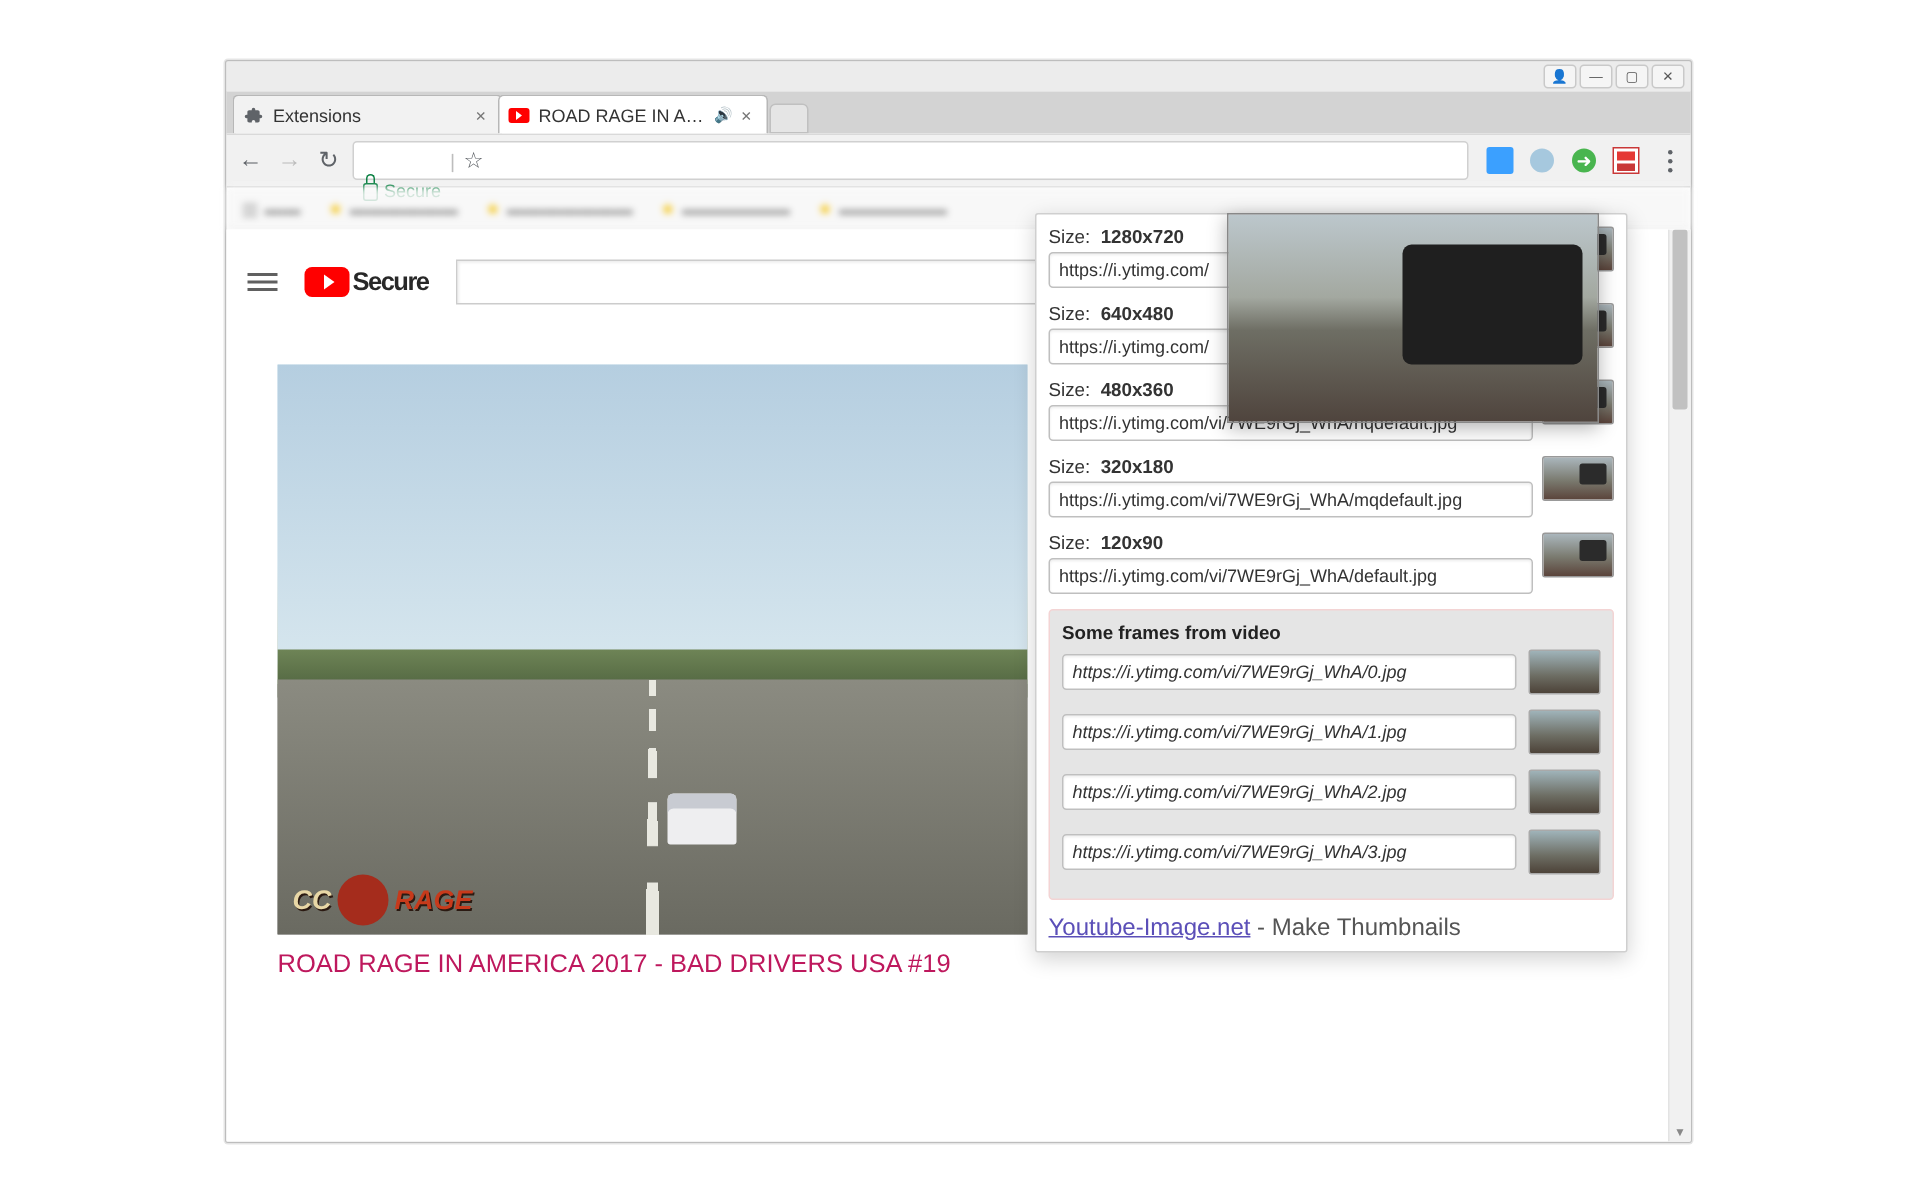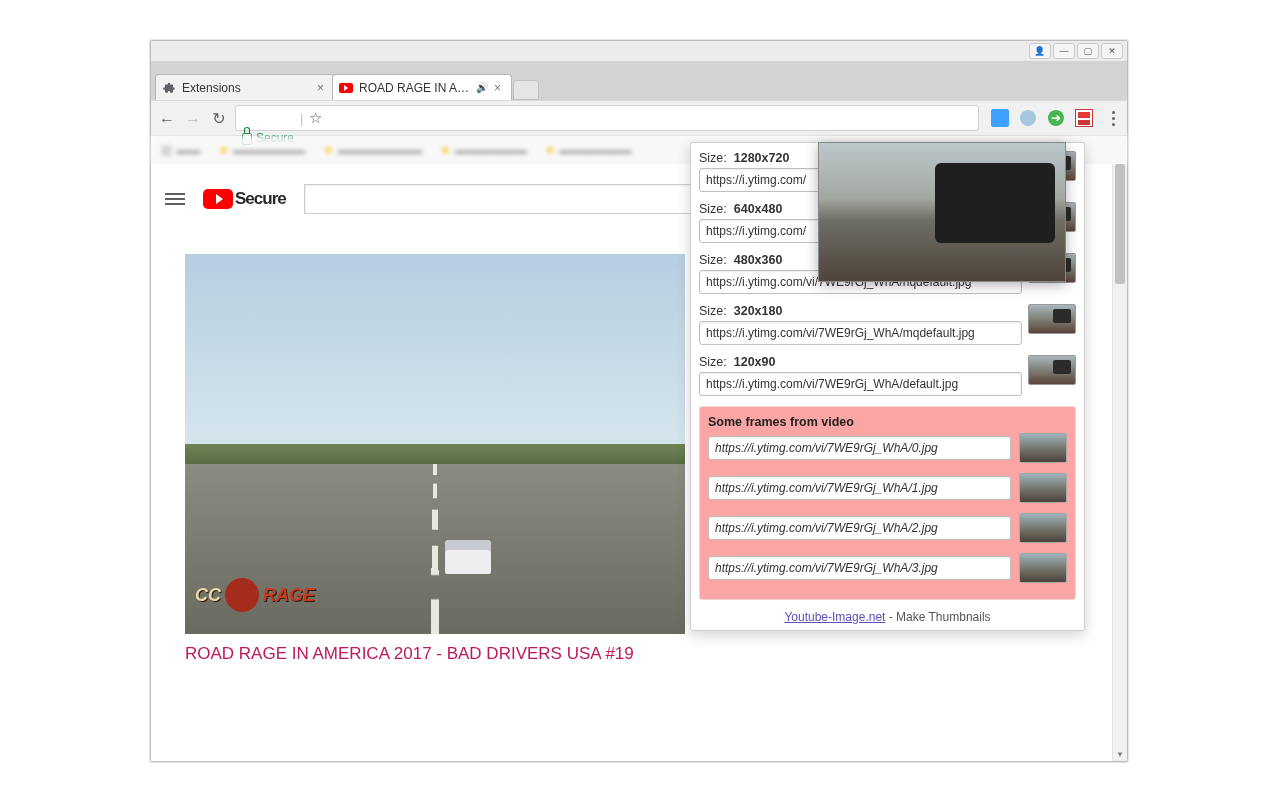--- a/index.html
+++ b/index.html
@@ -6,21 +6,21 @@
   body { font-family: Arial, Helvetica, sans-serif; background: #fff; width: 1280px; height: 800px; overflow: hidden; position: relative; }
 
   
   .window { position: absolute; left: 150px; top: 40px; width: 978px; height: 722px; border: 1px solid #bdbdbd; box-shadow: 0 0 0 1px #e5e5e5; background: #fff; display: flex; flex-direction: column; border-radius: 2px; }
 
   
   .titlebar { height: 20px; background: #ececec; display: flex; justify-content: flex-end; align-items: center; padding: 0 4px; gap: 2px; }
   .win-btn { width: 22px; height: 16px; border: 1px solid #c9c9c9; border-radius: 3px; display:flex; align-items:center; justify-content:center; font-size: 9px; color:#555; background:#f5f5f5; cursor:pointer; }
 
   
-  .tabstrip { height: 39px; background: #d3d3d3; display:flex; align-items:flex-end; padding: 0 4px; }
+  .tabstrip { height: 28px; background: #d3d3d3; display:flex; align-items:flex-end; padding: 0 4px; }
   .tab { height: 26px; width: 180px; background: #f2f2f2; border: 1px solid #b7b7b7; border-bottom: none; border-radius: 4px 4px 0 0; display:flex; align-items:center; padding: 0 8px 0 6px; font-size: 12px; color:#333; margin-right:-3px; position:relative; cursor:pointer; }
   .tab.active { background: #fff; z-index: 2; }
   .tab .favicon { width:14px; height:14px; margin-right:6px; display:flex; align-items:center; justify-content:center; }
   .tab .label { flex:1; white-space:nowrap; overflow:hidden; text-overflow:ellipsis; }
   .tab .audio { width:12px; height:12px; margin: 0 4px; font-size:10px; color:#555;}
   .tab .close { font-size:12px; color:#777; padding:0 2px; cursor:pointer;}
   .newtab { width: 26px; height:20px; background:#e5e5e5; border:1px solid #c0c0c0; border-radius:4px 4px 0 0; margin-left:4px; cursor:pointer;}
 
   .ext-favicon { width:14px; height:14px; }
   .yt-favicon { width:14px; height:10px; background:#ff0000; border-radius:2px; position:relative;}
@@ -73,43 +73,43 @@
   .yt-search { flex: 0 0 480px; height:30px; border:1px solid #ccc; background:#fff; box-shadow: inset 1px 1px 2px rgba(0,0,0,0.08);}
 
   
   .video-wrap { position:absolute; top:90px; left:34px; width:500px; }
   .video { width:500px; height:380px; background: linear-gradient(#bcd6e6 0%, #cfe3ec 35%, #a8b59c 56%, #7f7f78 56%, #86867d 80%, #5c5b55 100%); position:relative; overflow:hidden;}
   .sky { position:absolute; top:0; left:0; right:0; height:200px; background: linear-gradient(#b5cee0, #d6e6ee);}
   .road { position:absolute; bottom:0; left:0; right:0; height:170px; background: linear-gradient(#8b8b81, #6a6a61);}
   .road::before { content:""; position:absolute; top:0; left:50%; width:4px; height:100%; background: repeating-linear-gradient(#e8e8e0 0 18px, transparent 18px 30px); transform: translateX(-50%) perspective(200px) rotateX(55deg); transform-origin: top;}
   .treeline { position:absolute; top:190px; left:0; right:0; height:32px; background: linear-gradient(#6e8456, #4b5f3c);}
   .van { position:absolute; bottom:60px; left:52%; width:46px; height:34px; background:#eeeef0; border-radius:4px 4px 2px 2px; box-shadow: inset 0 10px 0 #c8cbd2;}
-  .cc-badge { position:absolute; left:10px; bottom:22px; display:flex; align-items:center; gap:4px;}
+  .cc-badge { position:absolute; left:10px; bottom:6px; display:flex; align-items:center; gap:4px;}
   .cc-gear { width:34px; height:34px; background:#a52c1c; border-radius:50%; position:relative;}
   .cc-text { font-weight:800; font-style:italic; color:#c73a1b; text-shadow:1px 1px 0 #2b1a12; font-size:18px;}
   .cc-cc { color:#e8d7a6;}
   .vtitle { margin-top:10px; font-size:17px; font-weight:400; color:#be185d; white-space:nowrap; overflow:hidden; }
 
   
   .popup { position:absolute; top:140px; right:40px; width:395px; background:#fff; border:1px solid #cfcfcf; border-radius:2px; box-shadow: 0 4px 14px rgba(0,0,0,0.18); padding: 8px 8px 6px 8px; z-index:30; font-size:12.5px;}
   .thumb-row { display:flex; align-items:flex-start; gap:6px; margin-bottom:10px;}
   .thumb-info { flex:1; min-width:0;}
   .size-line { margin-bottom:3px; color:#333; }
   .size-line b { font-weight:700; }
   .url-field { width:100%; height:24px; border:1px solid #bfbfbf; border-radius:3px; padding: 0 6px; font-size:12px; font-family:inherit; color:#333; box-shadow: inset 0 1px 2px rgba(0,0,0,0.08);}
   .thumb-img { width:48px; height:30px; border-radius:2px; background: linear-gradient(#aab6bc 0%, #7a7a6f 55%, #5b443b 100%); border:1px solid #999; position:relative; overflow:hidden;}
   .thumb-img::after { content:""; position:absolute; right:4px; top:4px; width:18px; height:14px; background:#2b2b2b; border-radius:2px;}
 
-  .frames-block { background:#fca5a5; border:1px solid #f3d4d4; border-radius:3px; padding: 8px 8px 6px 8px; margin-bottom:6px;}
+  .frames-block { background:#e5e5e5; border:1px solid #f3d4d4; border-radius:3px; padding: 8px 8px 6px 8px; margin-bottom:6px;}
   .frames-title { font-weight:700; margin-bottom:4px; color:#222;}
   .frame-row { display:flex; align-items:center; gap:8px; margin-bottom:10px;}
   .frame-row .url-field { flex:1;font-style:italic; }
   .frame-thumb { width:48px; height:30px; border-radius:2px; border:1px solid #a9a9a9; background:linear-gradient(#9fb3b9 0%, #6c6c62 60%, #4d4339 100%);}
 
-  .popup-footer { text-align:center; font-size:12px; color:#555; padding-top:4px;}
+  .popup-footer { text-align:left; font-size:16px; color:#555; padding-top:4px;}
   .popup-footer a { color:#5b4fb8; text-decoration:underline; cursor:pointer;}
 
   
   .hover-preview { position:absolute; top:142px; right:50px; width:248px; height:140px; border:1px solid #888; box-shadow: 0 3px 12px rgba(0,0,0,0.3); background: linear-gradient(#bcc7cc 0%, #a3a8a0 40%, #6e6e64 56%, #4f443d 100%); z-index:40; overflow:hidden;}
   .hover-preview::after{ content:""; position:absolute; right:10px; top:20px; width:120px; height:80px; background:#1f1f1f; border-radius:6px;}
   .hover-preview .tail{ position:absolute; right:30px; top:60px; width:10px; height:10px; background:#ff2a1a; border-radius:50%; box-shadow: 0 0 6px #ff2a1a;}
 </style>
 </head>
 <body>
 

